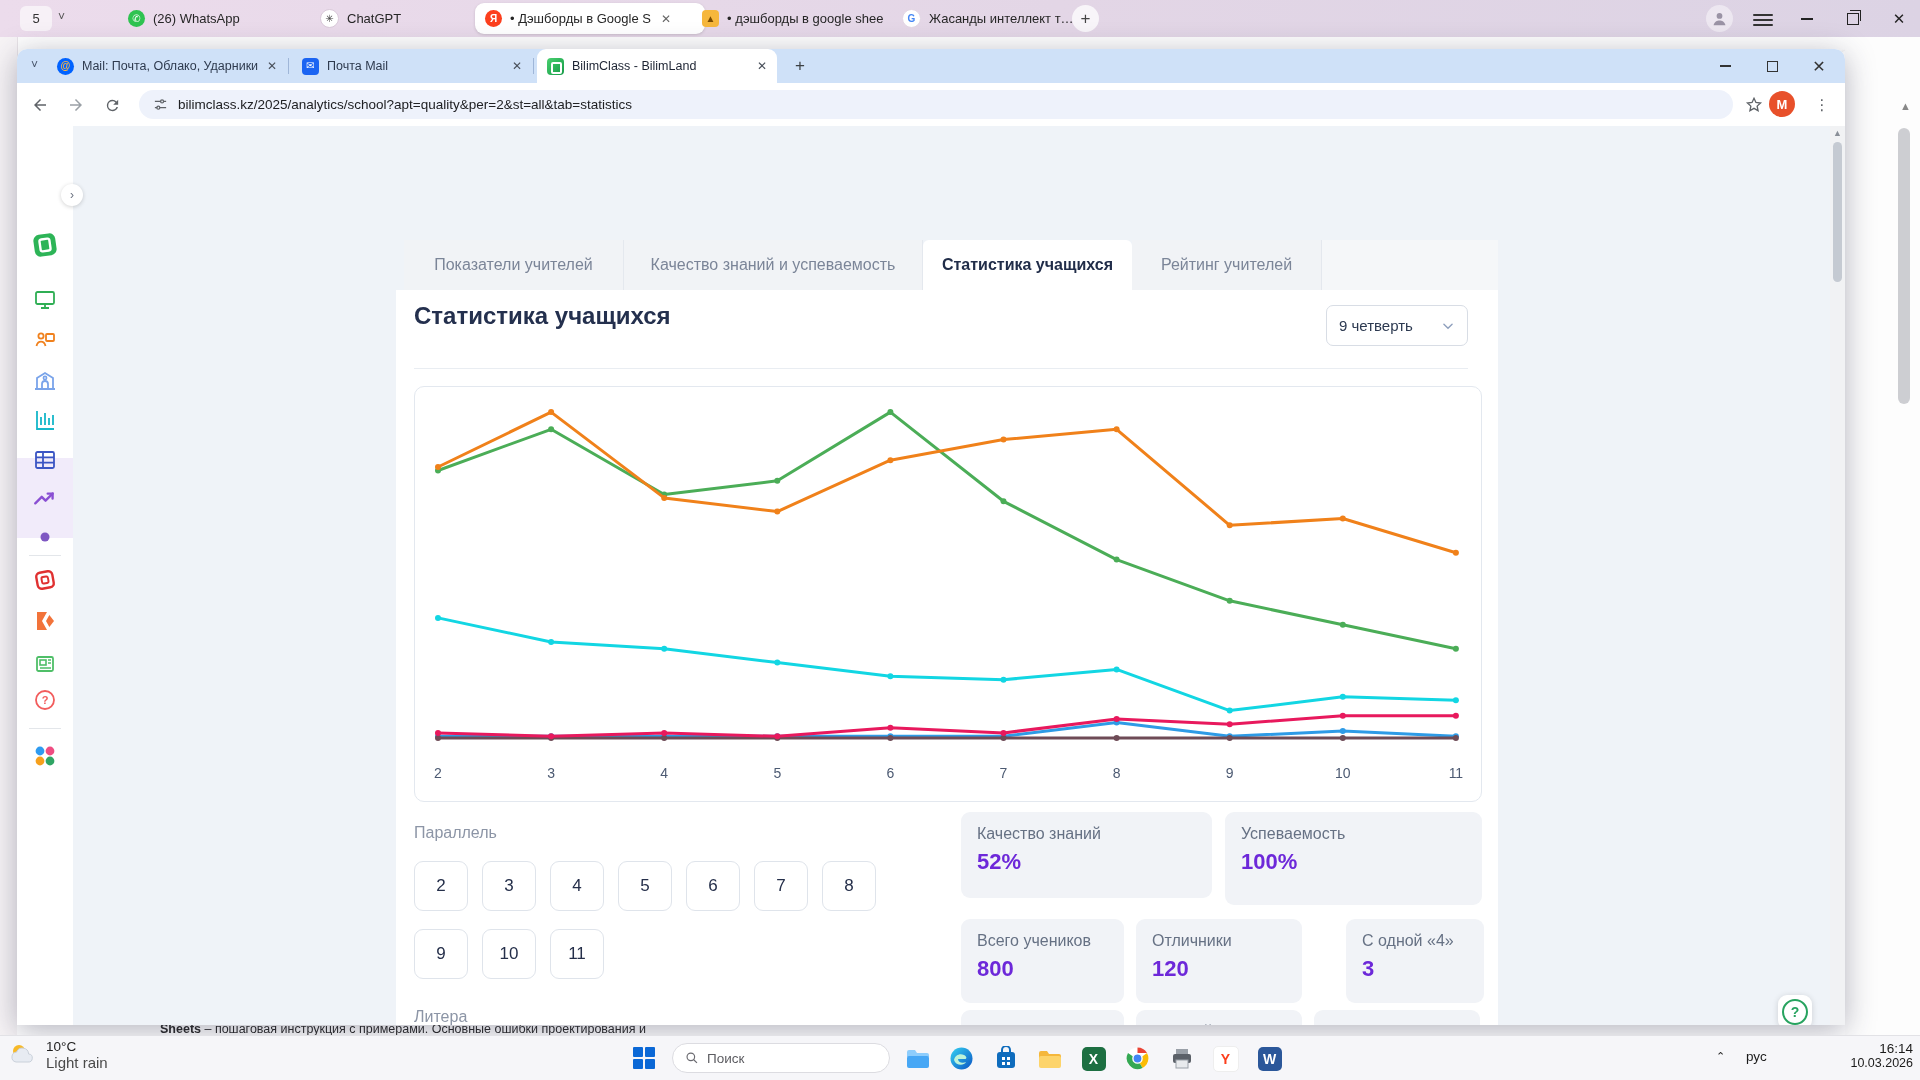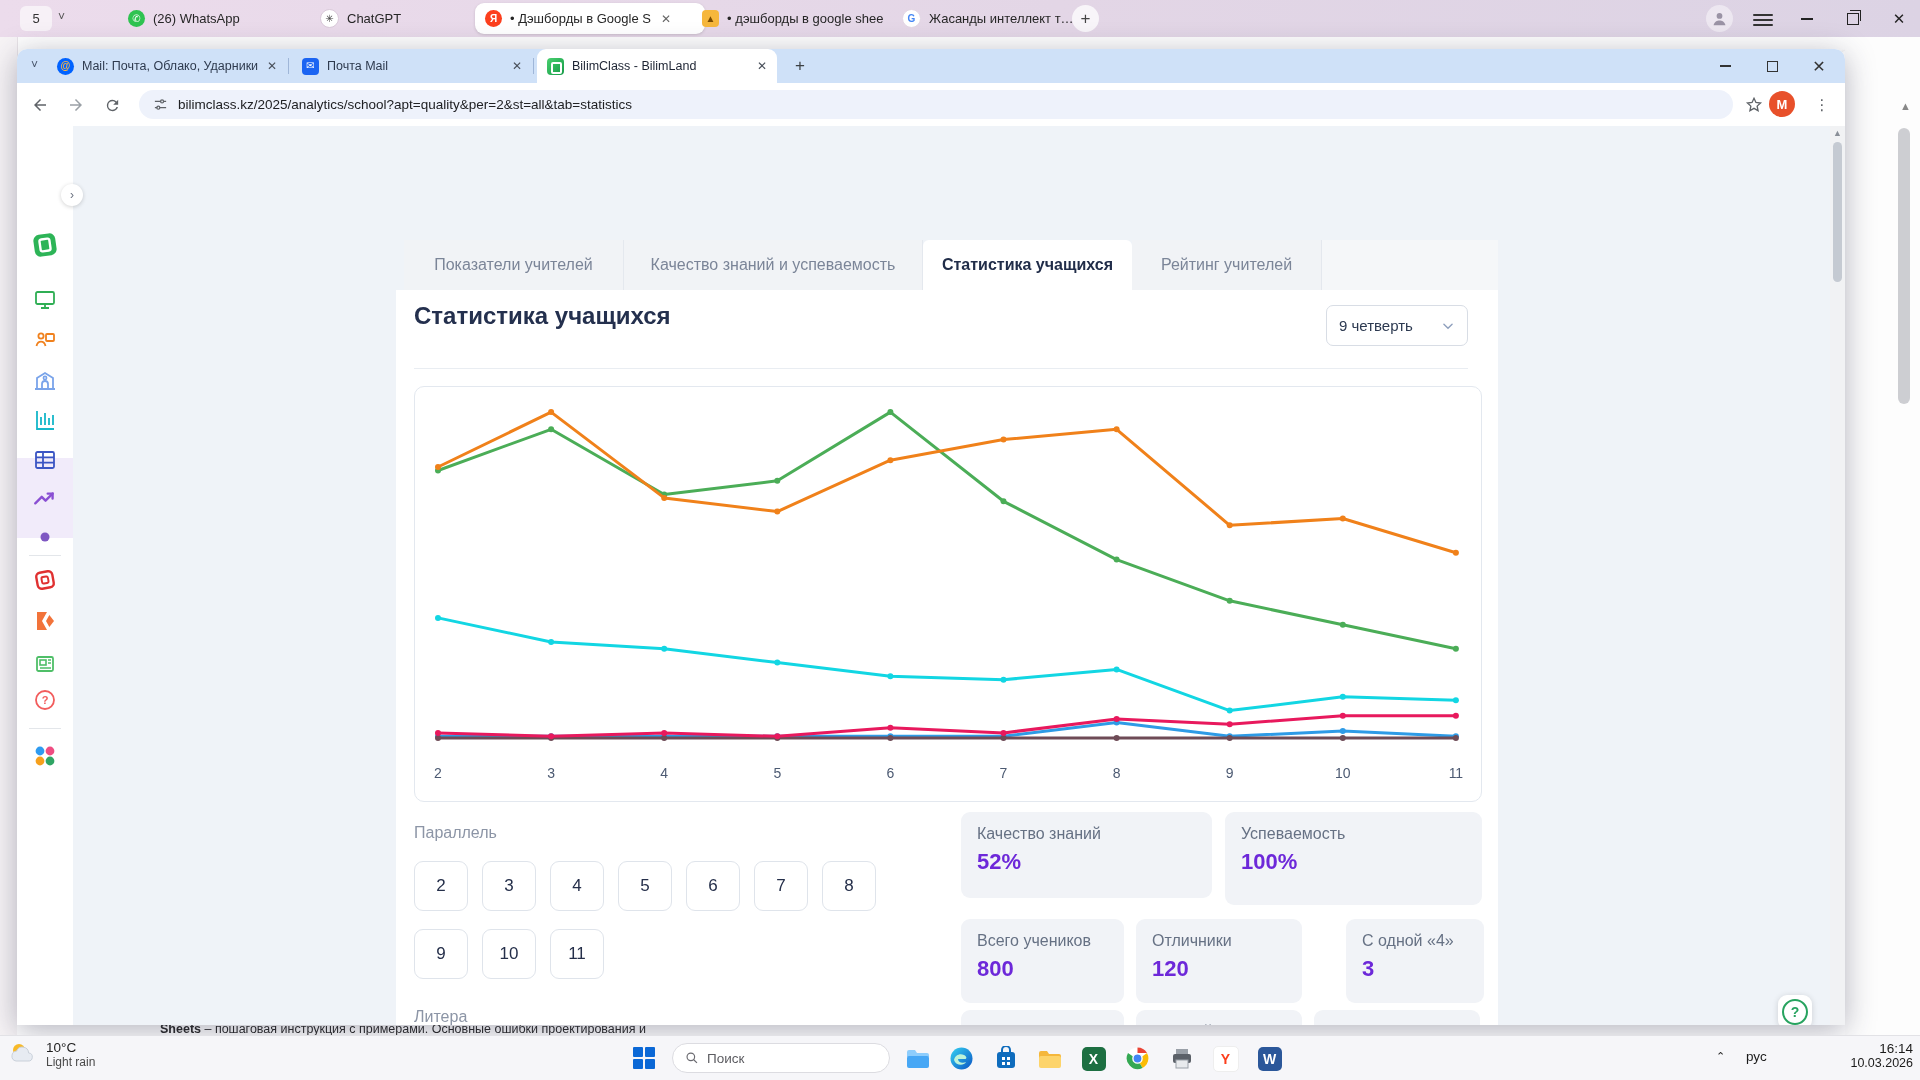--- a/index.html
+++ b/index.html
@@ -116,21 +116,21 @@
   #help-btn span{width:22px;height:22px;border:2px solid #27a35f;border-radius:50%;color:#27a35f;font-size:14px;
     font-weight:bold;display:flex;align-items:center;justify-content:center;}
   
   #win-scrollbar{position:absolute;left:1813px;top:77px;width:15px;height:899px;background:#f1f2f4;}
   #win-scroll-up{position:absolute;left:3px;top:2px;color:#8a8f98;font-size:9px;}
   #win-scroll-thumb{position:absolute;left:3px;top:16px;width:9px;height:140px;background:#c5cad2;border-radius:5px;}
   
   #taskbar{position:absolute;left:0;top:1035px;width:1920px;height:45px;background:#f6f6f9;border-top:1px solid #e2e2e6;}
   #weather{position:absolute;left:8px;top:3px;display:flex;align-items:center;gap:8px;}
   #weather-texts .t1{font-size:13.5px;color:#1c1c1c;}
-  #weather-texts .t2{font-size:12px;color:#4a4a4a;}
+  #weather-texts .t2{font-size:15px;color:#4a4a4a;}
   #win-start{position:absolute;left:633px;top:11px;width:22px;height:22px;display:grid;grid-template-columns:10px 10px;gap:2px;}
   #win-start div{background:#0b68d6;width:10px;height:10px;border-radius:1px;}
   #tb-search{position:absolute;left:672px;top:7px;width:218px;height:30px;background:#fff;border:1px solid #dcdce1;
     border-radius:16px;display:flex;align-items:center;gap:8px;padding:0 12px;box-sizing:border-box;}
   #tb-search span{font-size:13.5px;color:#5c5c61;}
   .tb-ic{position:absolute;top:9px;width:27px;height:27px;display:flex;align-items:center;justify-content:center;}
   .tb-letter{width:24px;height:24px;border-radius:5px;color:#fff;font-weight:bold;font-size:14px;
     display:flex;align-items:center;justify-content:center;}
   #tray-chev{position:absolute;left:1716px;top:14px;color:#1b1b1b;font-size:11px;}
   #tray-lang{position:absolute;left:1746px;top:13px;font-size:13.5px;color:#1b1b1b;}

